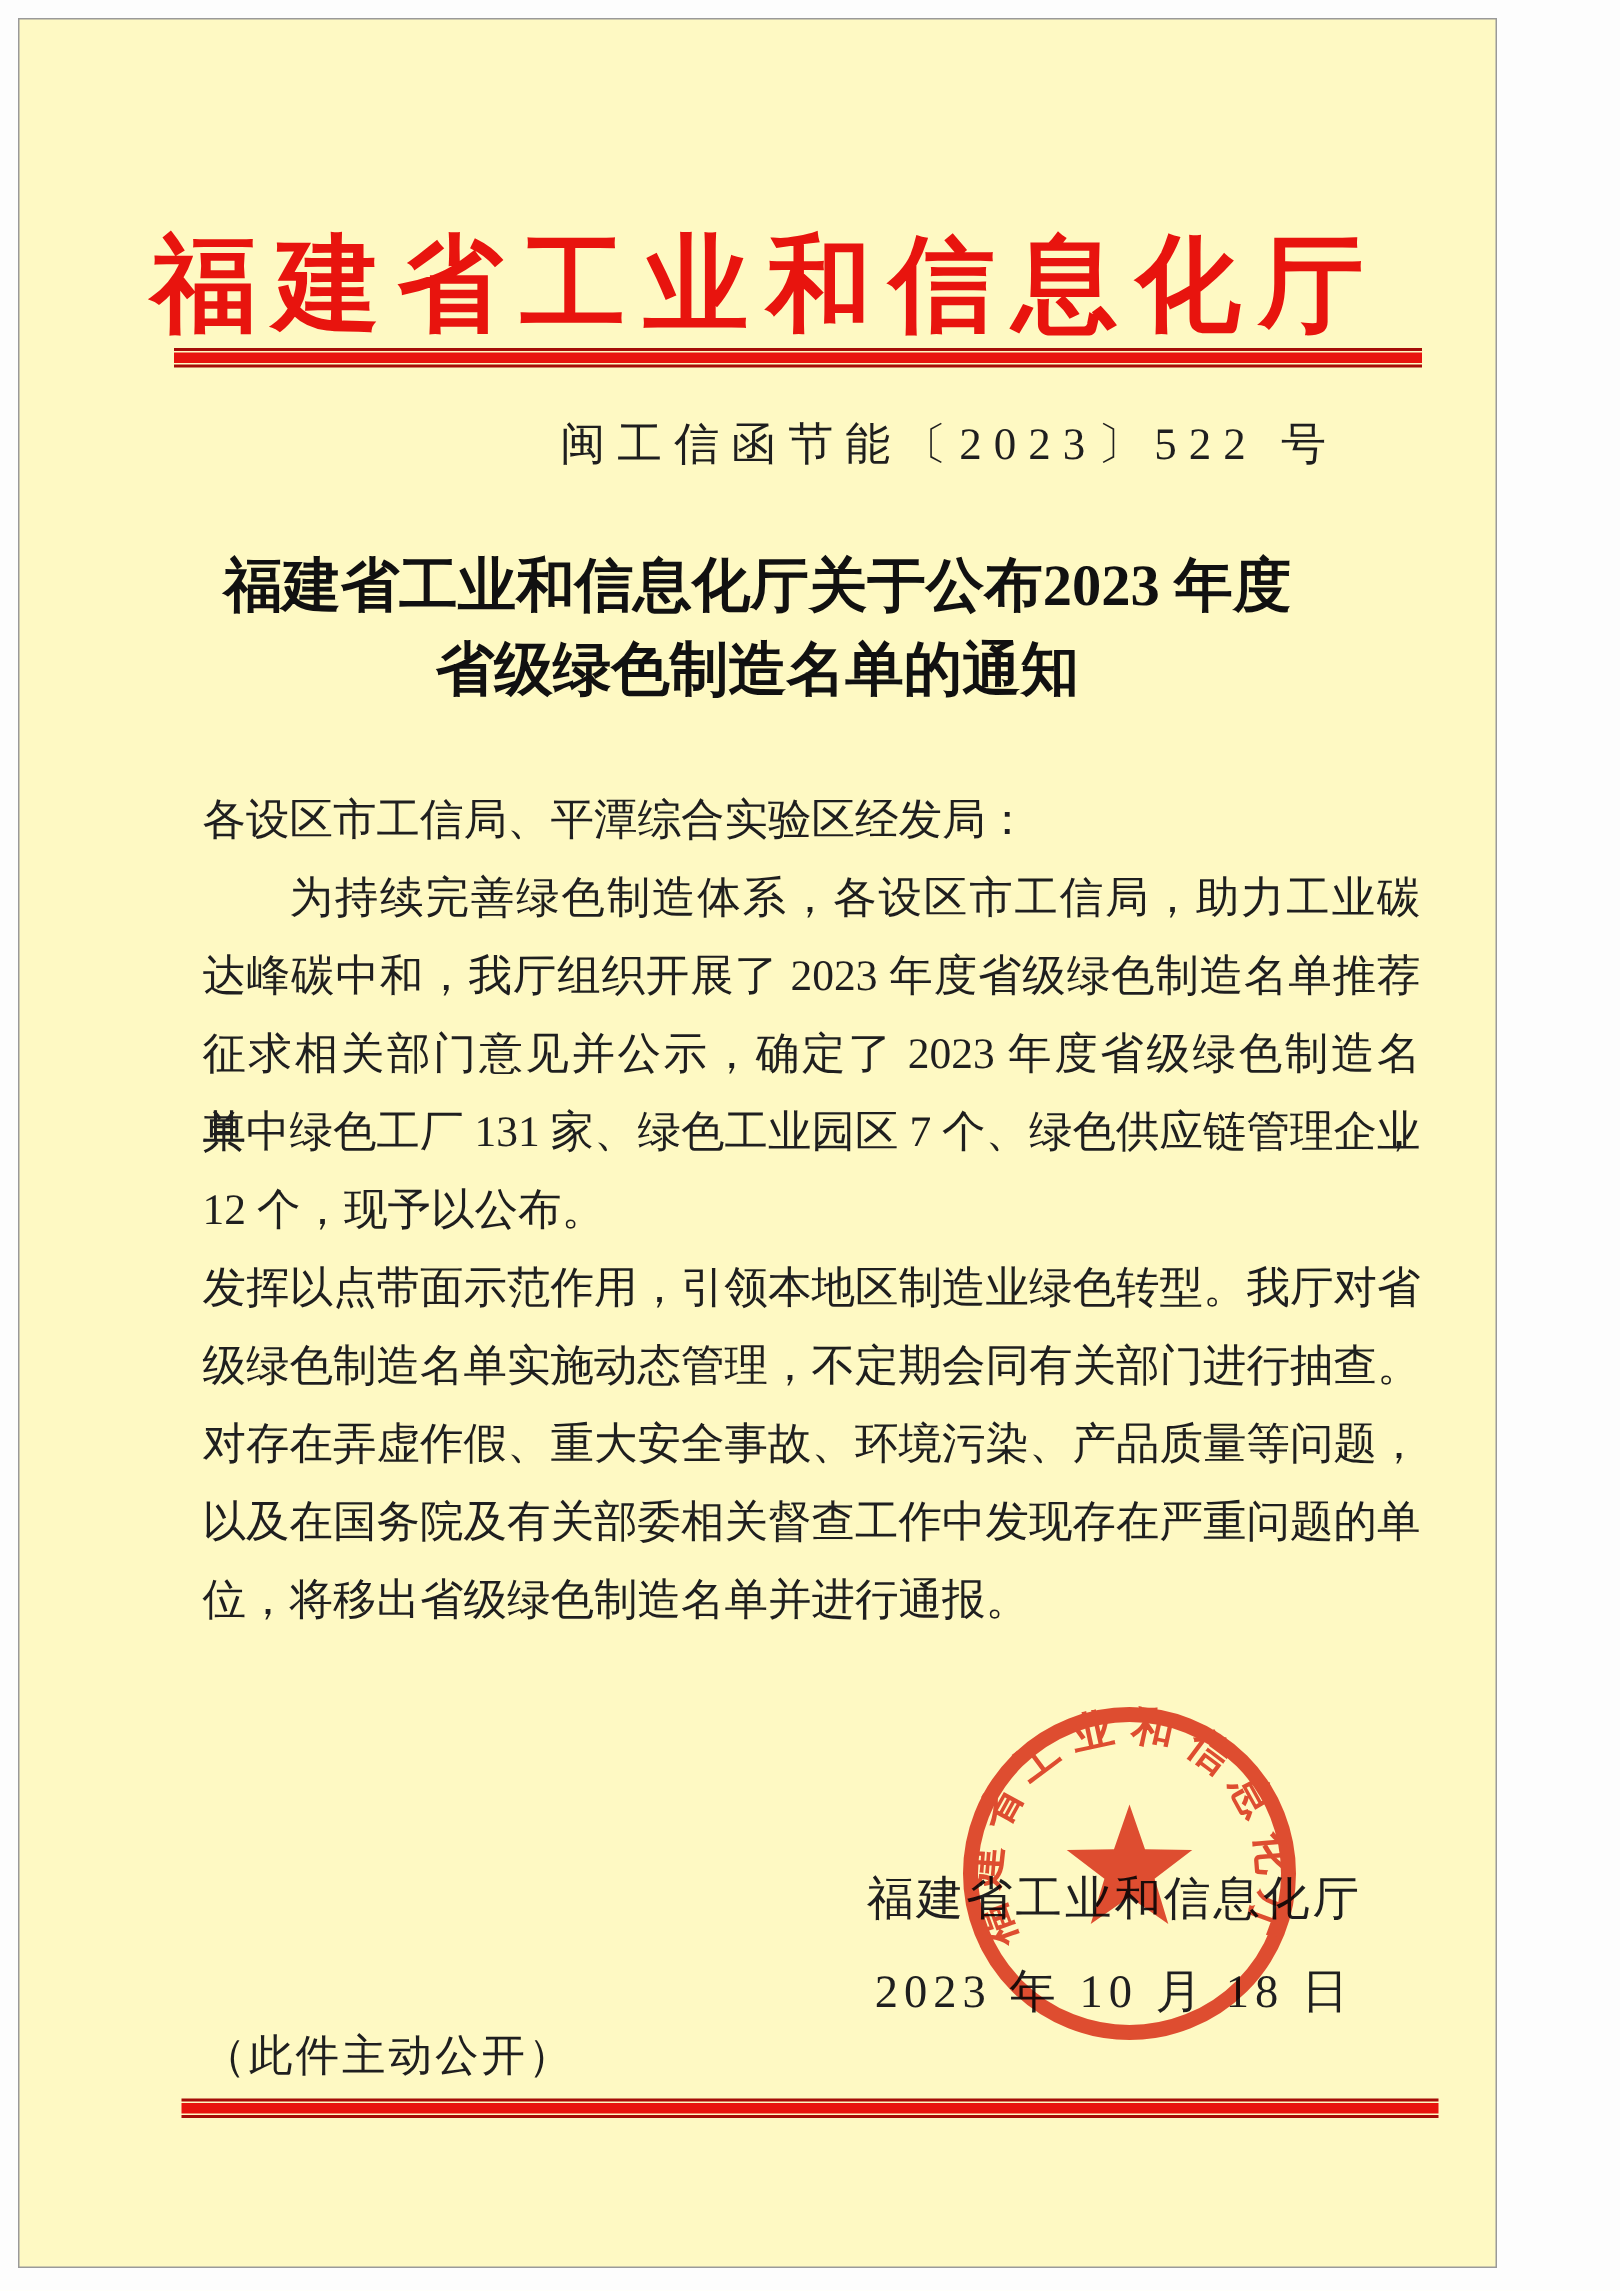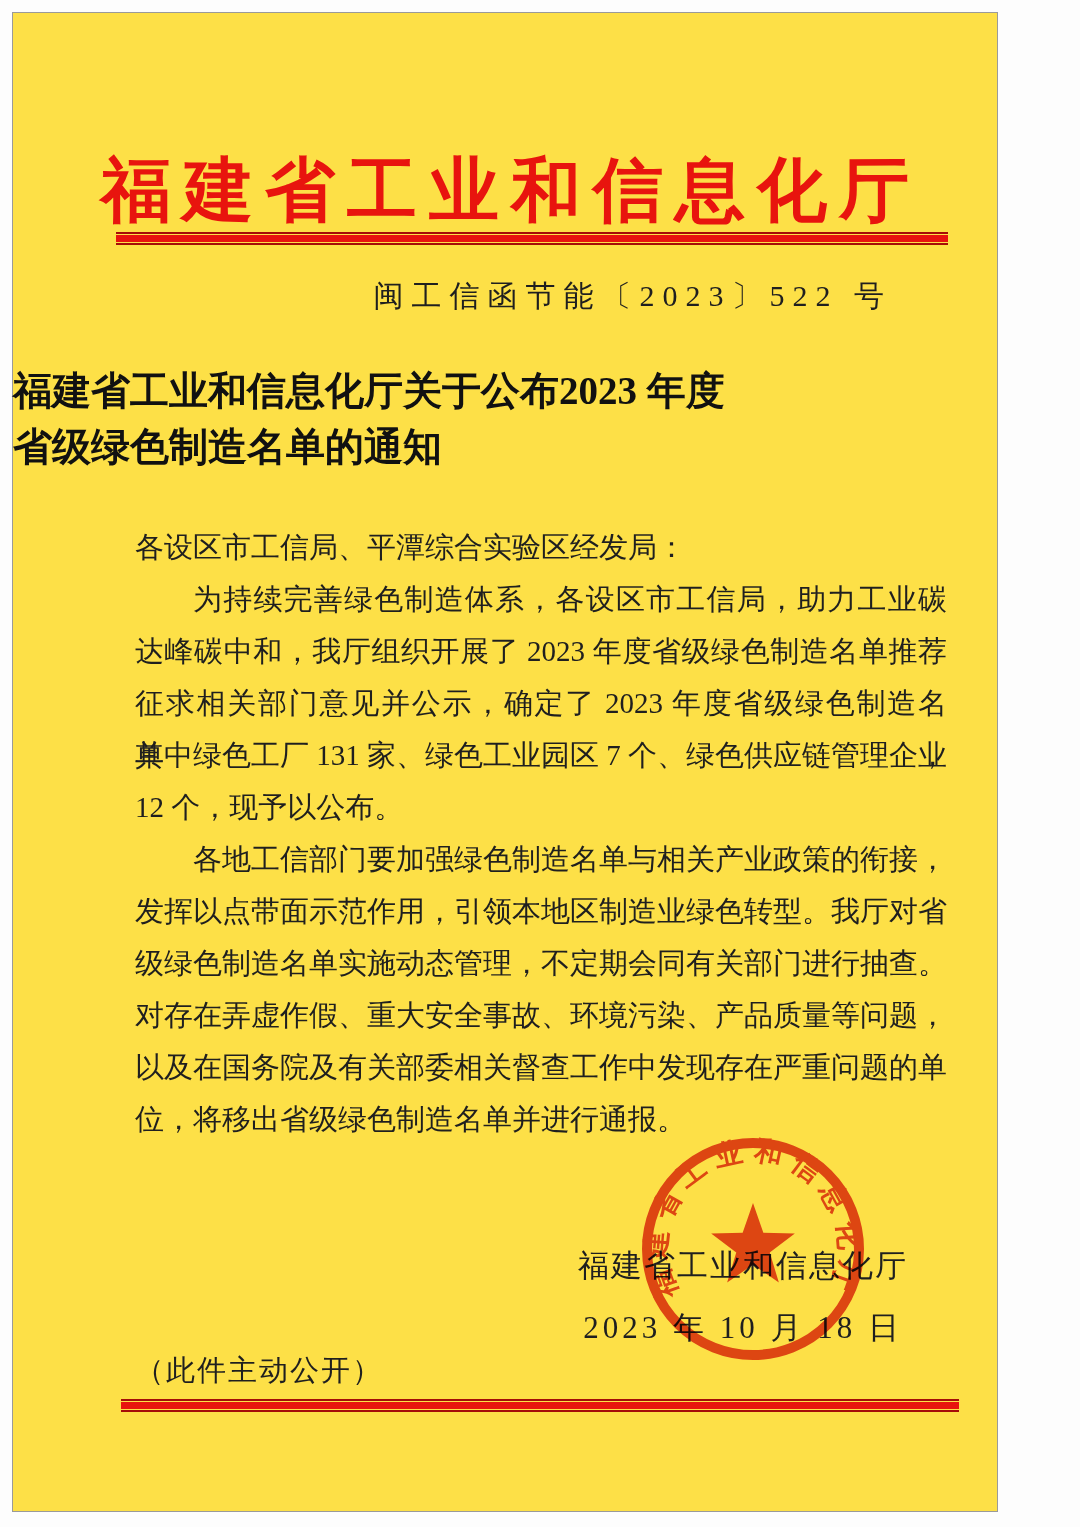--- a/index.html
+++ b/index.html
@@ -14,21 +14,21 @@
     height: 1527px;
     background: #fdfdfd;
     overflow: hidden;
   }
   .sheet {
     position: absolute;
     left: 12px;
     top: 12px;
     width: 986px;
     height: 1500px;
-    background: #fde047;
+    background: #fef9c3;
     border: 1px solid #9a9a9a;
     box-sizing: border-box;
   }
   .letterhead-title {
     position: absolute;
     top: 136px;
     left: 0;
     width: 100%;
     height: 84px;
     line-height: 84px;
@@ -65,21 +65,21 @@
     letter-spacing: 8px;
     color: #1f1f1f;
     white-space: nowrap;
     text-align: center;
   }
   .doc-title {
     position: absolute;
     top: 350px;
     left: 0;
     width: 100%;
-    text-align: left;
+    text-align: center;
     font-size: 39px;
     line-height: 56px;
     font-weight: bold;
     color: #111111;
   }
   .body-block {
     position: absolute;
     top: 508px;
     left: 122px;
     width: 812px;
@@ -147,21 +147,20 @@
       <div>省级绿色制造名单的通知</div>
     </div>
 
     <div class="body-block">
         <div class="bodyline">各设区市工信局、平潭综合实验区经发局：</div>
         <div class="bodyline just ind">为持续完善绿色制造体系，各设区市工信局，助力工业碳</div>
         <div class="bodyline just">达峰碳中和，我厅组织开展了 2023 年度省级绿色制造名单推荐</div>
         <div class="bodyline just">征求相关部门意见并公示，确定了 2023 年度省级绿色制造名单，</div>
         <div class="bodyline just">其中绿色工厂 131 家、绿色工业园区 7 个、绿色供应链管理企业</div>
         <div class="bodyline">12 个，现予以公布。</div>
-        <div class="bodyline just ind">各地工信部门要加强绿色制造名单与相关产业政策的衔接，</div>
         <div class="bodyline just">发挥以点带面示范作用，引领本地区制造业绿色转型。我厅对省</div>
         <div class="bodyline just">级绿色制造名单实施动态管理，不定期会同有关部门进行抽查。</div>
         <div class="bodyline just">对存在弄虚作假、重大安全事故、环境污染、产品质量等问题，</div>
         <div class="bodyline just">以及在国务院及有关部委相关督查工作中发现存在严重问题的单</div>
         <div class="bodyline">位，将移出省级绿色制造名单并进行通报。</div>
       </div>
 
     <div class="sign-block sign-org">福建省工业和信息化厅</div>
 
     <div class="sign-block sign-date">2023 年 10 月 18 日</div>

